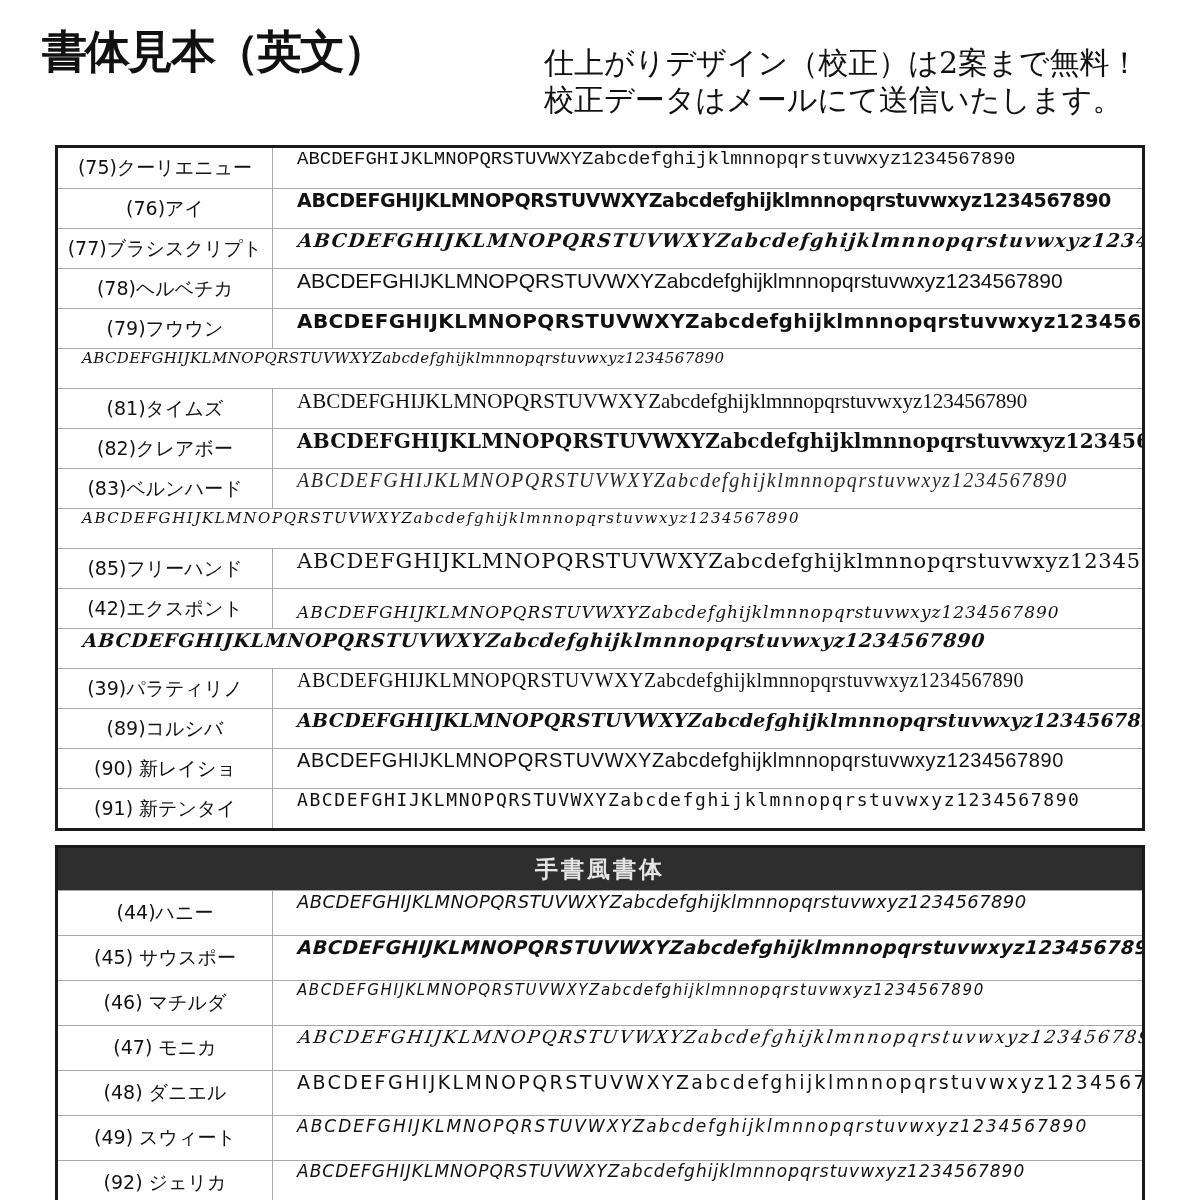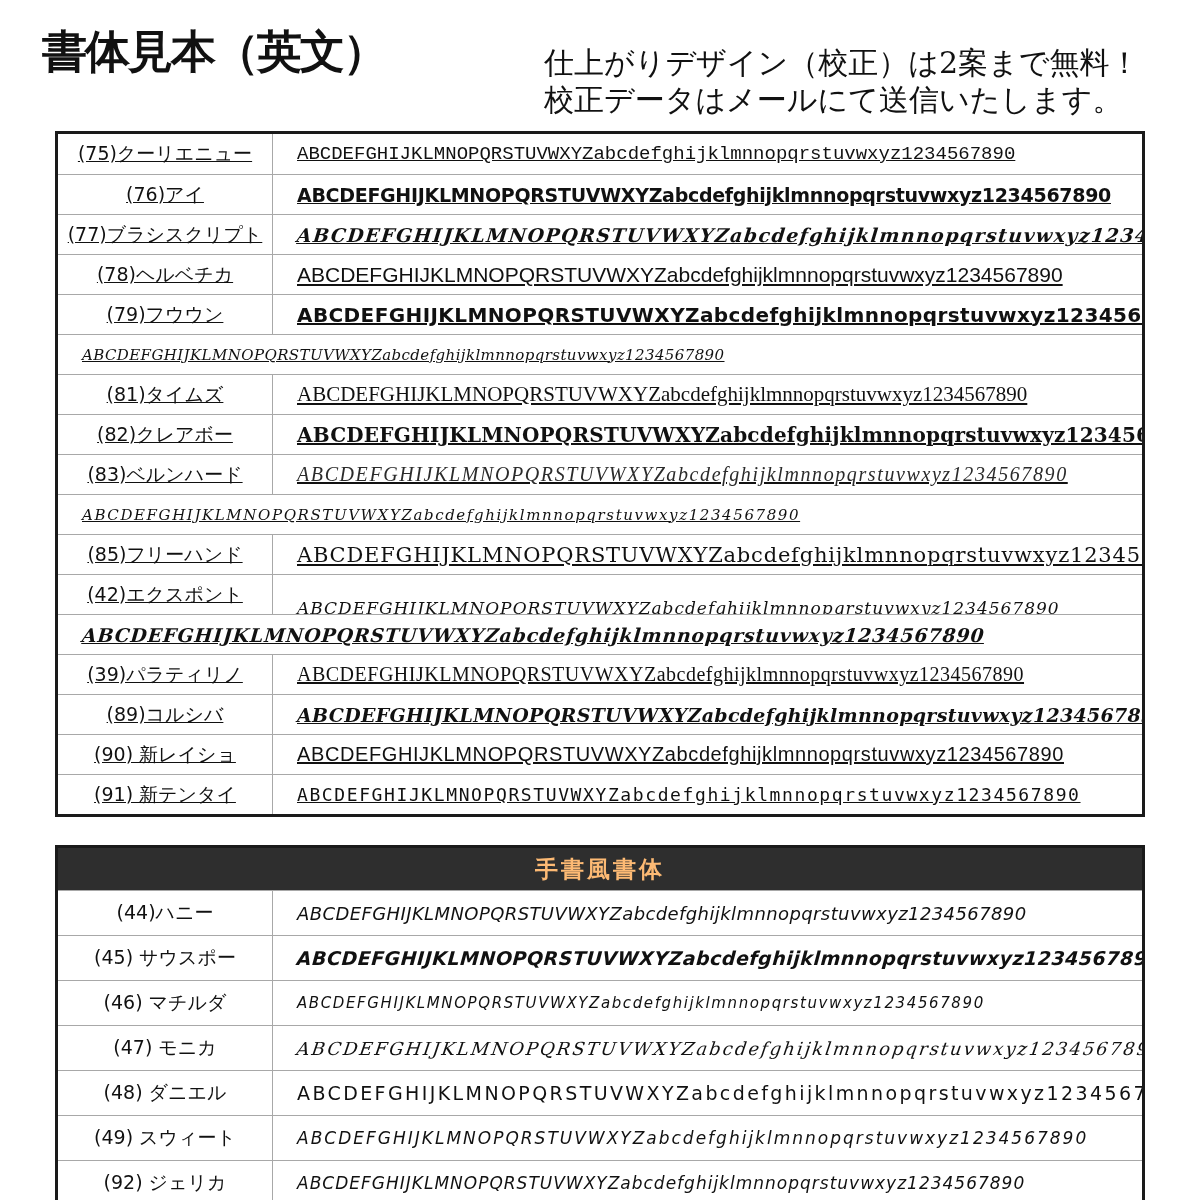--- a/index.html
+++ b/index.html
@@ -24,38 +24,38 @@
   .page-subtitle{
     position:absolute;left:544px;top:44px;
     font-family:"DejaVu Serif","Liberation Serif",serif;
     font-weight:400;font-size:30px;line-height:37px;white-space:nowrap;
   }
   
   .spec-table{
     position:absolute;left:55px;width:1090px;
     border:3px solid var(--border-c);background:#fff;
   }
-  #table-main{top:131px;text-decoration:underline;}
+  #table-main{top:145px;}
   #table-hand{top:845px;}
   .trow{display:flex;height:40px;border-top:1px solid var(--divider-c);}
   #table-main .trow:first-child{border-top:none;}
   #table-hand .trow{height:45px;}
   .lcell{
     width:215px;flex:0 0 215px;
     border-right:1px solid var(--divider-c);
     display:flex;align-items:center;justify-content:center;
     font-size:19px;font-family:"DejaVu Sans",sans-serif;
     white-space:nowrap;
   }
   .scell{
-    flex:1;display:flex;align-items:center;
+    flex:1;display:flex;
     padding-left:24px;white-space:nowrap;overflow:hidden;
   }
   .section-bar{
-    height:42px;background:var(--bar-bg);color:#fdba74;
+    height:42px;background:var(--bar-bg);color:#e5e5e5;
     display:flex;align-items:center;justify-content:center;
     font-size:23px;font-weight:700;letter-spacing:3px;
     font-family:"DejaVu Sans",sans-serif;
   }
   
   .s-mono    {font-family:"Liberation Mono",monospace;font-size:19px;}
   .s-comic   {font-family:"DejaVu Sans",sans-serif;font-weight:700;font-size:19px;letter-spacing:-0.3px;}
   .s-brush   {font-family:"DejaVu Serif",serif;font-style:italic;font-weight:700;font-size:19px;letter-spacing:1.4px;transform:skewX(-6deg);}
   .s-helv    {font-family:"Liberation Sans",sans-serif;font-size:21px;}
   .s-casual  {font-family:"DejaVu Sans",sans-serif;font-weight:700;font-size:20px;letter-spacing:0.4px;}

